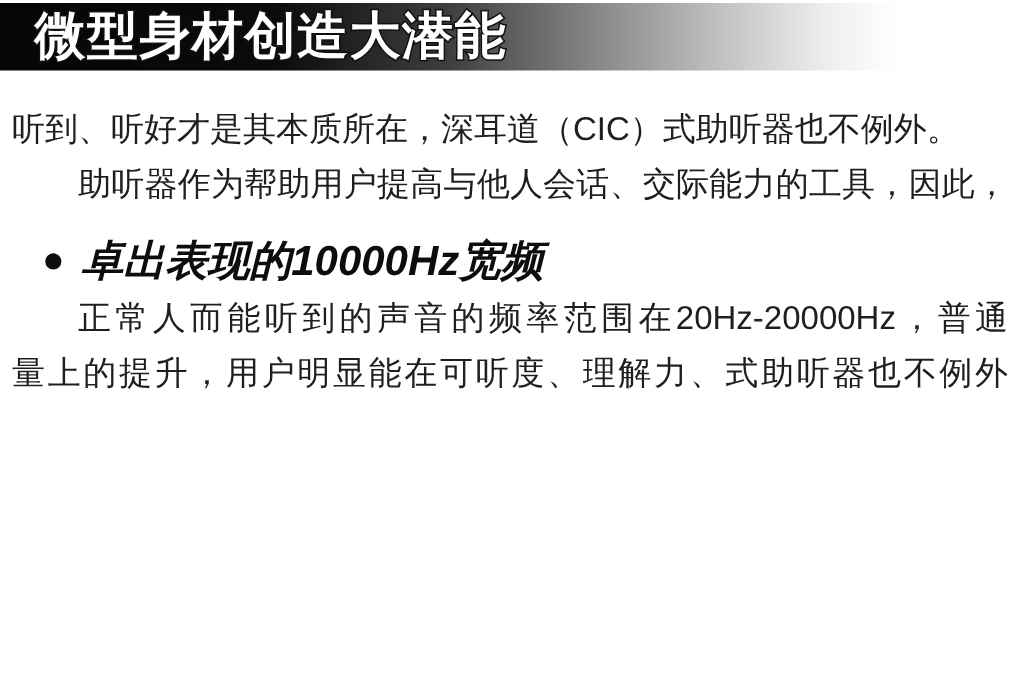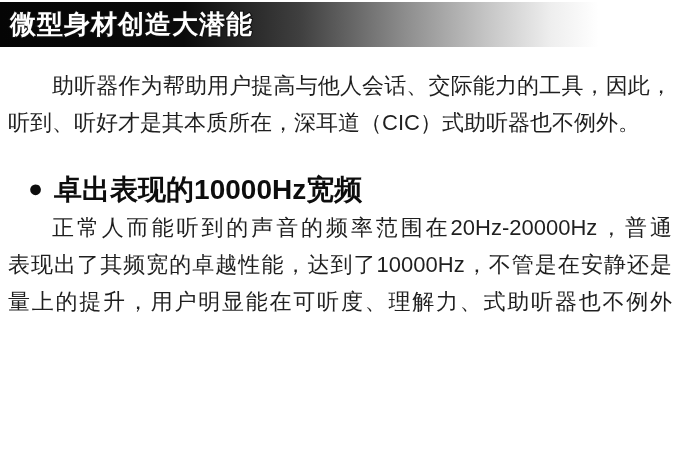--- a/index.html
+++ b/index.html
@@ -19,29 +19,30 @@
     height: 45px;
     width: 680px;
     background: linear-gradient(to right,
       #050505 0%, #0b0b0b 27%, #3f3f3f 44%, #8f8f8f 60%,
       #c7c7c7 72%, #eeeeee 81%, #ffffff 88%);
     display: flex;
     align-items: center;
   }
   .banner-title {
     padding-left: 10px;
-    font-size: 26px;
+    font-size: 34px;
     font-weight: bold;
     line-height: 45px;
     color: #ffffff;
     letter-spacing: 1px;
     -webkit-text-stroke: 2px #141414;
     paint-order: stroke fill;
     text-shadow: 0 0 1px #000000;
     white-space: nowrap;
+    margin-left: 13px;
   }
   .para {
     margin-left: 8px;
     margin-right: 8px;
     color: #1f1f1f;
     font-size: 22px;
     line-height: 37px;
     font-weight: 400;
   }
   .intro { margin-top: 20px; }
@@ -50,49 +51,49 @@
     height: 37px;
     overflow: hidden;
   }
   .jline {
     text-align: justify;
     text-align-last: justify;
     text-justify: inter-character;
   }
   .indent { text-indent: 44px; }
   .heading-row {
-    margin: 30px 8px 0 28px;
+    margin: 14px 8px 0 28px;
     height: 38px;
     line-height: 38px;
     color: #0d0d0d;
     font-size: 28px;
     font-weight: bold;
     white-space: nowrap;
+    font-style: italic;
   }
   .bullet {
     font-size: 25px;
     margin-right: 11px;
     position: relative;
     top: -2px;
     color: #0d0d0d;
   }
 </style>
 </head>
 <body>
 
 <div class="banner">
   <span class="banner-title">微型身材创造大潜能</span>
 </div>
 
 <div class="para intro">
+  <div class="pline">听到、听好才是其本质所在，深耳道（CIC）式助听器也不例外。</div>
   <div class="pline indent jline">助听器作为帮助用户提高与他人会话、交际能力的工具，因此，</div>
-  <div class="pline">听到、听好才是其本质所在，深耳道（CIC）式助听器也不例外。</div>
 </div>
 
 <div class="heading-row">
   <span class="bullet">●</span><span>卓出表现的10000Hz宽频</span>
 </div>
 
 <div class="para body-para">
   <div class="pline indent jline">正常人而能听到的声音的频率范围在20Hz-20000Hz，普通</div>
-  <div class="pline jline">表现出了其频宽的卓越性能，达到了10000Hz，不管是在安静还是</div>
   <div class="pline jline">量上的提升，用户明显能在可听度、理解力、式助听器也不例外</div>
 </div>
 
 </body></html>

